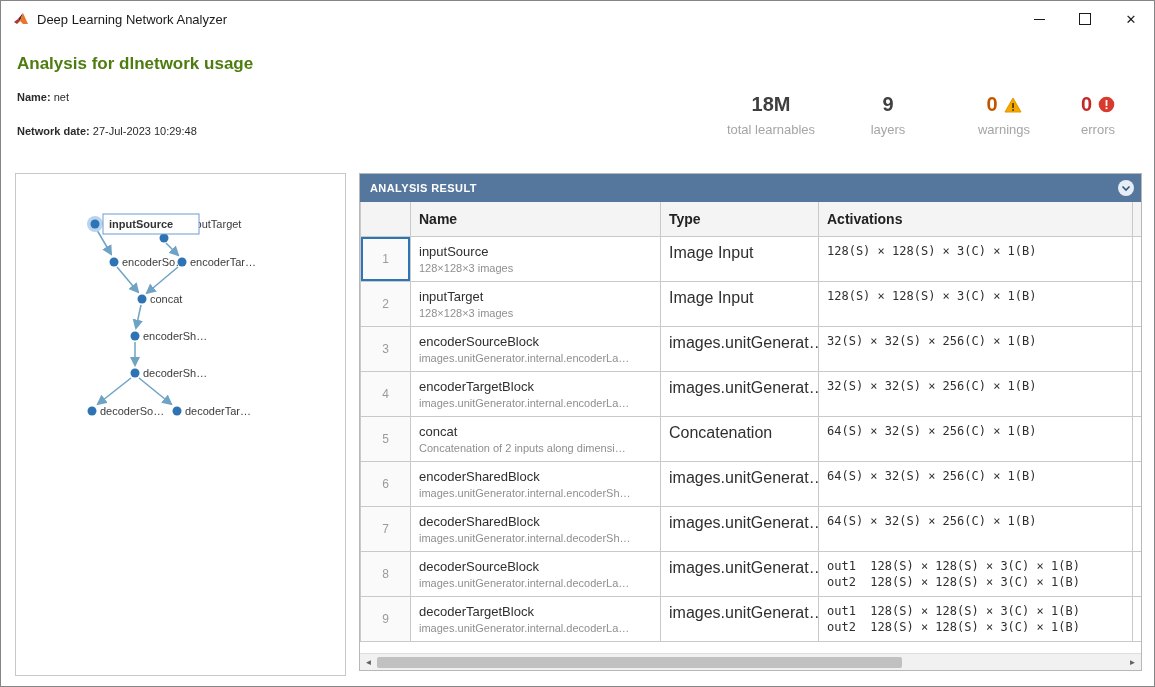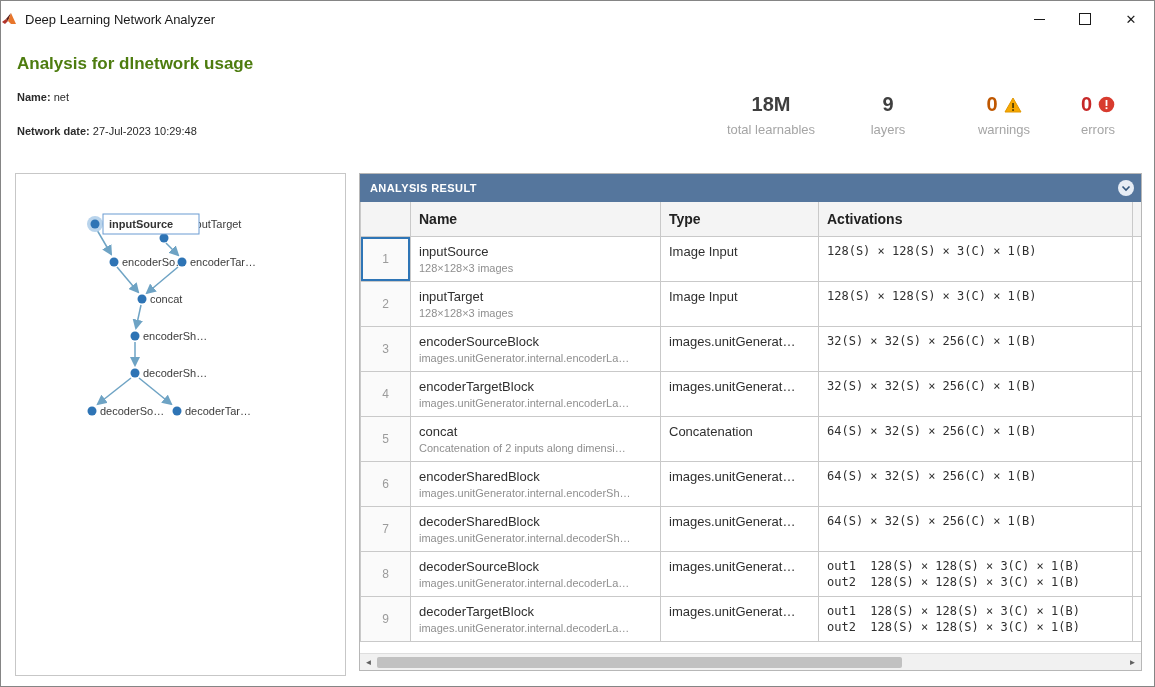--- a/index.html
+++ b/index.html
@@ -1,20 +1,20 @@
 <!DOCTYPE html>
 <html><head>
 <meta charset="utf-8">
 <style>
   html,body{margin:0;padding:0;background:#e8e8e8;}
   .window{position:relative;width:1155px;height:687px;box-sizing:border-box;border:1px solid #858585;
           background:#ffffff;font-family:"Liberation Sans",sans-serif;overflow:hidden;}
 
   
-  .titlebar{position:absolute;top:0;left:0;right:0;height:36px;display:flex;align-items:center;}
+  .titlebar{position:absolute;top:0;left:0;right:0;height:36px;display:flex;align-items:center;padding-left:12px;}
   .win-title{font-size:13px;color:#1a1a1a;margin-left:8px;}
   .controls{position:absolute;right:0;top:0;height:36px;display:flex;}
   .ctrl{width:46px;height:36px;display:flex;align-items:center;justify-content:center;cursor:default;}
   .min-glyph{display:inline-block;width:11px;border-top:1px solid #1a1a1a;}
   .max-glyph{display:inline-block;width:10px;height:10px;border:1px solid #1a1a1a;}
   .close-glyph{font-size:13px;color:#1a1a1a;}
 
   
   .header{position:absolute;top:36px;left:0;right:0;height:126px;}
   .page-title{position:absolute;left:16px;top:17px;font-size:17px;font-weight:bold;color:#4d7c0f;}
@@ -48,21 +48,21 @@
   .table-clip{position:absolute;top:28px;left:0;width:100%;height:441px;overflow:hidden;}
   table.layers{border-collapse:collapse;table-layout:fixed;width:852px;}
   table.layers th{height:34px;background:#f4f4f4;font-size:14px;font-weight:bold;color:#222;
                   text-align:left;padding:0 8px;border:1px solid #c9c9c9;border-top:none;}
   table.layers td{border:1px solid #c9c9c9;height:45px;box-sizing:border-box;overflow:hidden;}
   td.c-num{text-align:center;color:#9b9b9b;font-size:12px;background:#fafafa;}
   tr.selected td.c-num{box-shadow:inset 0 0 0 2px #2e75b6;}
   td.c-name{padding:4px 8px;vertical-align:middle;}
   td.c-name .nm{font-size:13px;color:#2f2f2f;white-space:nowrap;}
   td.c-name .sub{font-size:11px;color:#8f8f8f;margin-top:3px;white-space:nowrap;}
-  td.c-type{font-size:13px;color:#2f2f2f;padding:7px 8px 0;vertical-align:top;white-space:nowrap;}
+  td.c-type{font-size:16px;color:#2f2f2f;padding:7px 8px 0;vertical-align:top;white-space:nowrap;}
   td.c-act{font-family:"DejaVu Sans Mono",monospace;font-size:12px;color:#2f2f2f;
            padding:6px 8px 0;vertical-align:top;white-space:pre-wrap;line-height:16px;}
   td.c-learn{font-size:13px;color:#2f2f2f;padding:7px 8px 0;vertical-align:top;white-space:nowrap;}
 
   
   .hscroll{position:absolute;left:0;bottom:0;height:17px;width:100%;background:#f1f1f1;
            border-top:1px solid #dedede;display:flex;box-sizing:border-box;}
   .sb-arrow{width:17px;height:16px;display:flex;align-items:center;justify-content:center;
             font-size:8px;color:#606060;flex:0 0 17px;}
   .sb-track{flex:1;position:relative;}

